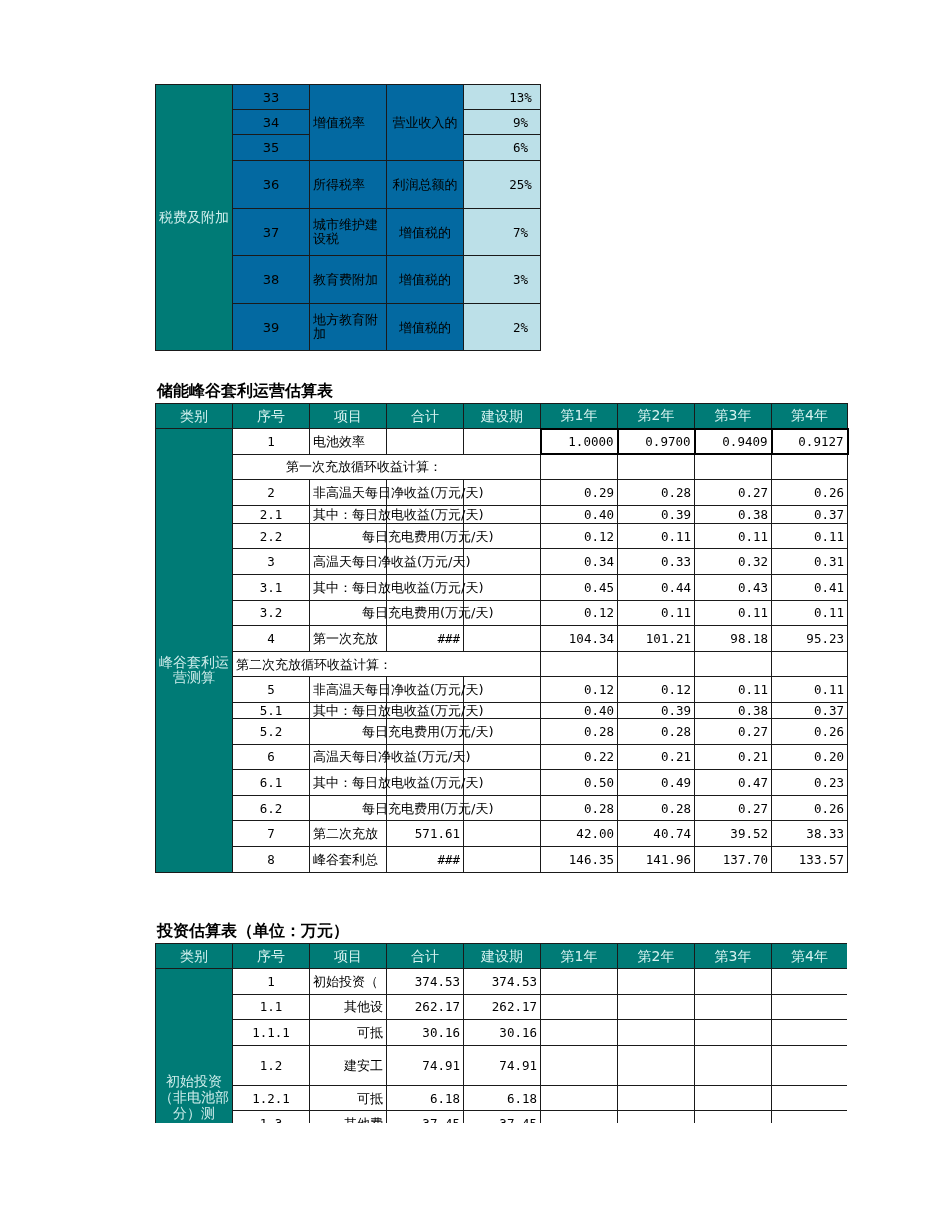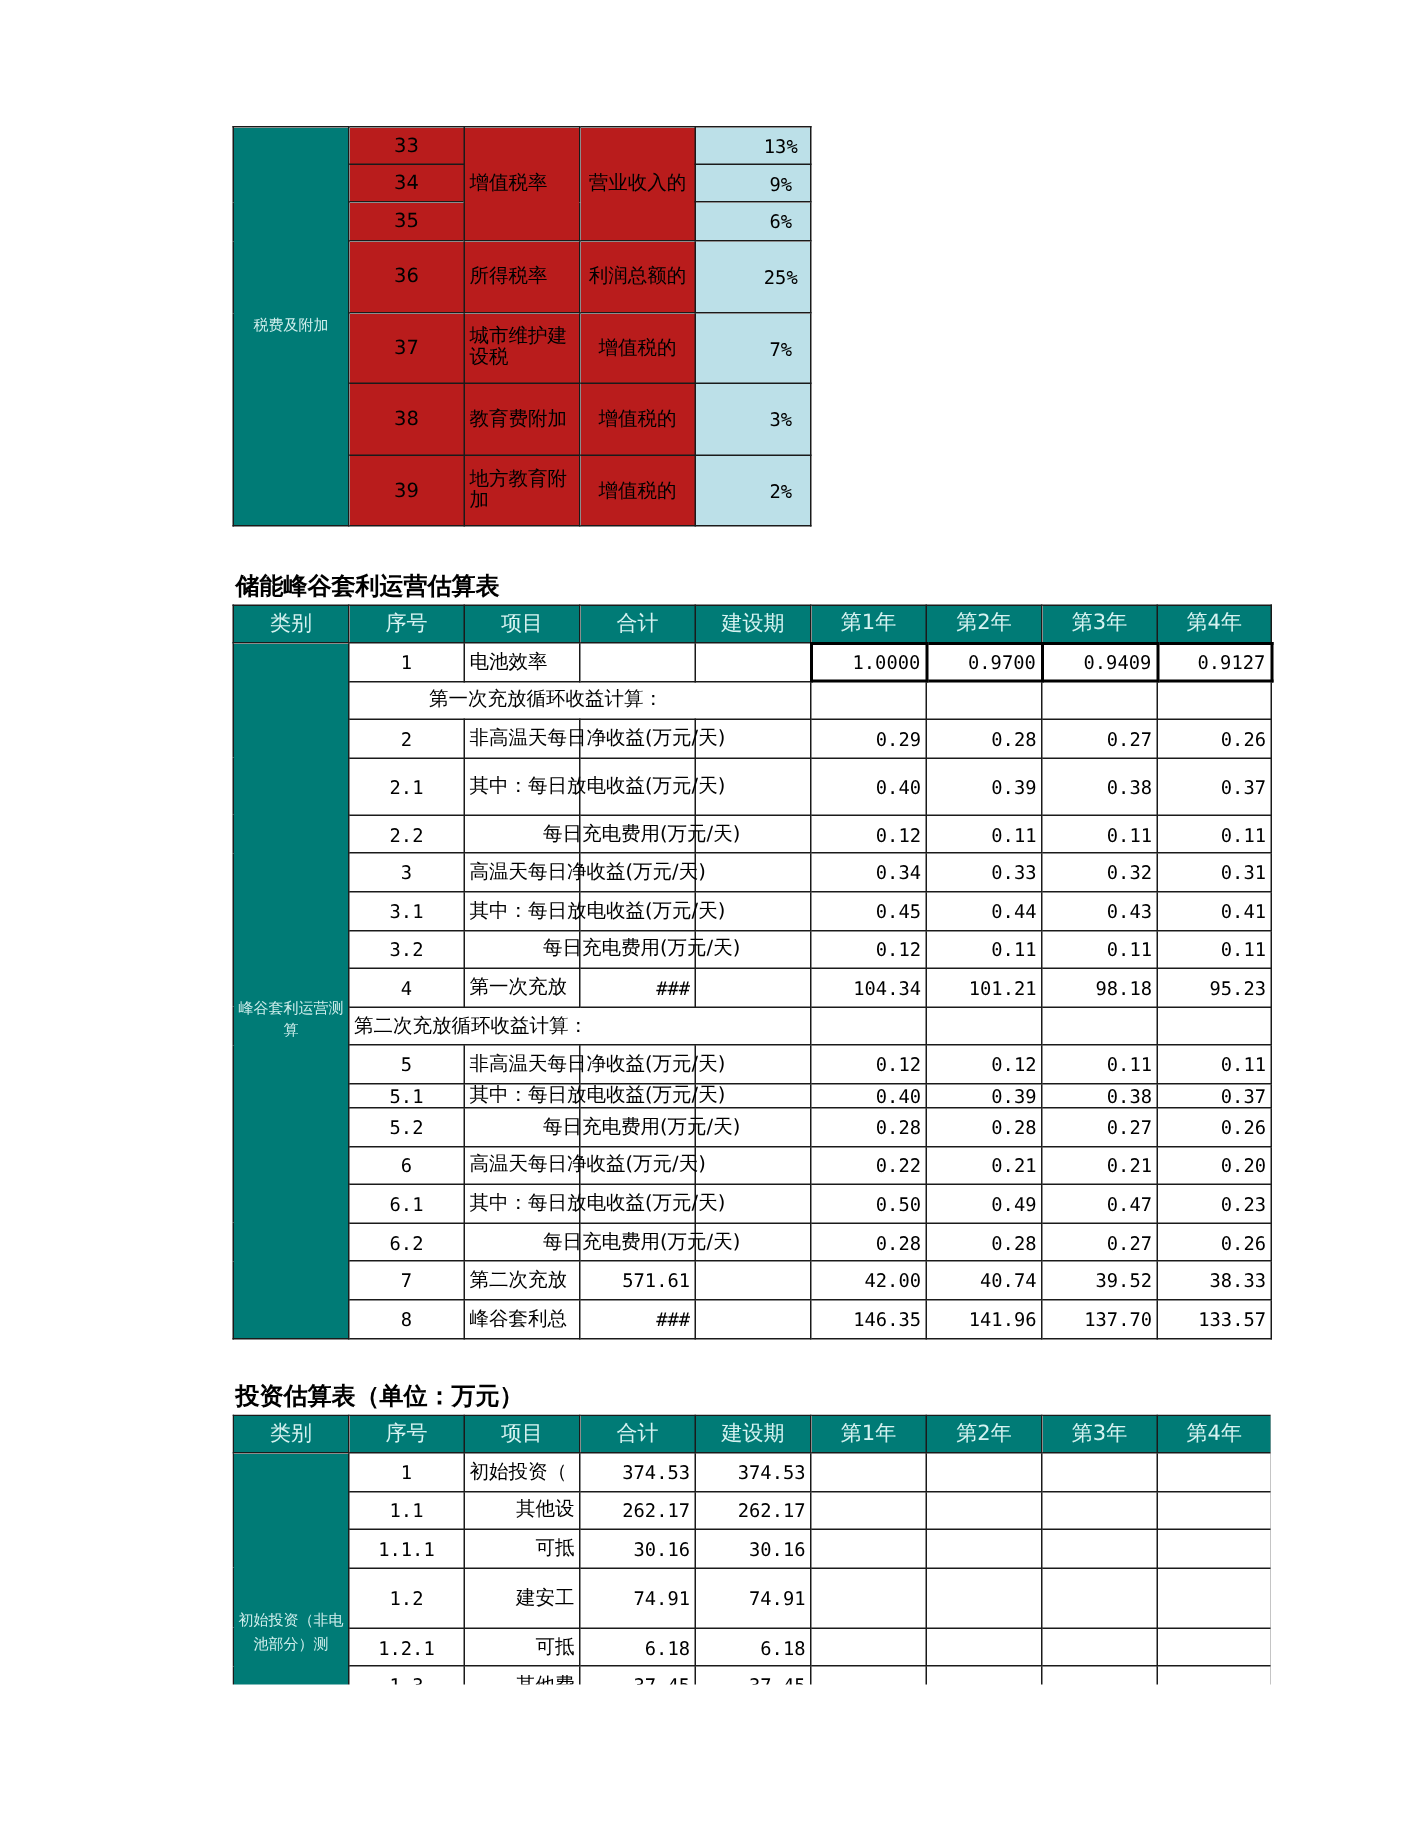--- a/index.html
+++ b/index.html
@@ -2,23 +2,23 @@
 <html><head>
 <meta charset="utf-8">
 <style>
   html, body { margin:0; padding:0; background:#ffffff; }
   body { width:950px; height:1230px; position:relative; overflow:hidden;
          font-family:"DejaVu Sans","Liberation Sans",sans-serif; color:#000; }
   .abs { position:absolute; }
   table { border-collapse:collapse; table-layout:fixed; position:absolute; }
   td { border:1px solid #1a1a1a; font-size:13px; padding:0 3px; overflow:hidden;
        white-space:nowrap; line-height:15px; box-sizing:border-box; }
-  .teal { background:#007b76; color:#cfeeec; text-align:center; white-space:normal; font-size:10px; }
+  .teal { background:#007b76; color:#cfeeec; text-align:center; white-space:normal; font-size:14px; }
   .hdr td { background:#007b76; color:#d6f3f1; text-align:center; font-size:14px; }
-  .lb { background:#b91c1c; }
+  .lb { background:#0369a1; }
   .lb2 { background:#bce0e8;padding-left:40px; }
   .c { text-align:center; }
   .r { text-align:right; }
   .wrap { white-space:normal; line-height:14px; }
   .title { position:absolute; font-weight:bold; font-size:16px; }
   .thick { border:2px solid #000 !important; }
   .mono { font-family:"DejaVu Sans Mono","Liberation Mono",monospace; font-size:12.5px; }
   .over { overflow:visible; position:relative; z-index:2; }
 </style>
 </head>
@@ -123,21 +123,21 @@
       <tr style="height:25.6px">
         <td class="c mono">2</td>
         <td style="" class="over">非高温天每日净收益(万元/天)</td>
         <td class="r mono"></td>
         <td class="r mono"></td>
         <td class="r mono">0.29</td>
         <td class="r mono">0.28</td>
         <td class="r mono">0.27</td>
         <td class="r mono">0.26</td>
       </tr>
-      <tr style="height:38px">
+      <tr style="height:18px">
         <td class="c mono">2.1</td>
         <td style="" class="over">其中：每日放电收益(万元/天)</td>
         <td class="r mono"></td>
         <td class="r mono"></td>
         <td class="r mono">0.40</td>
         <td class="r mono">0.39</td>
         <td class="r mono">0.38</td>
         <td class="r mono">0.37</td>
       </tr>
       <tr style="height:25.6px">

